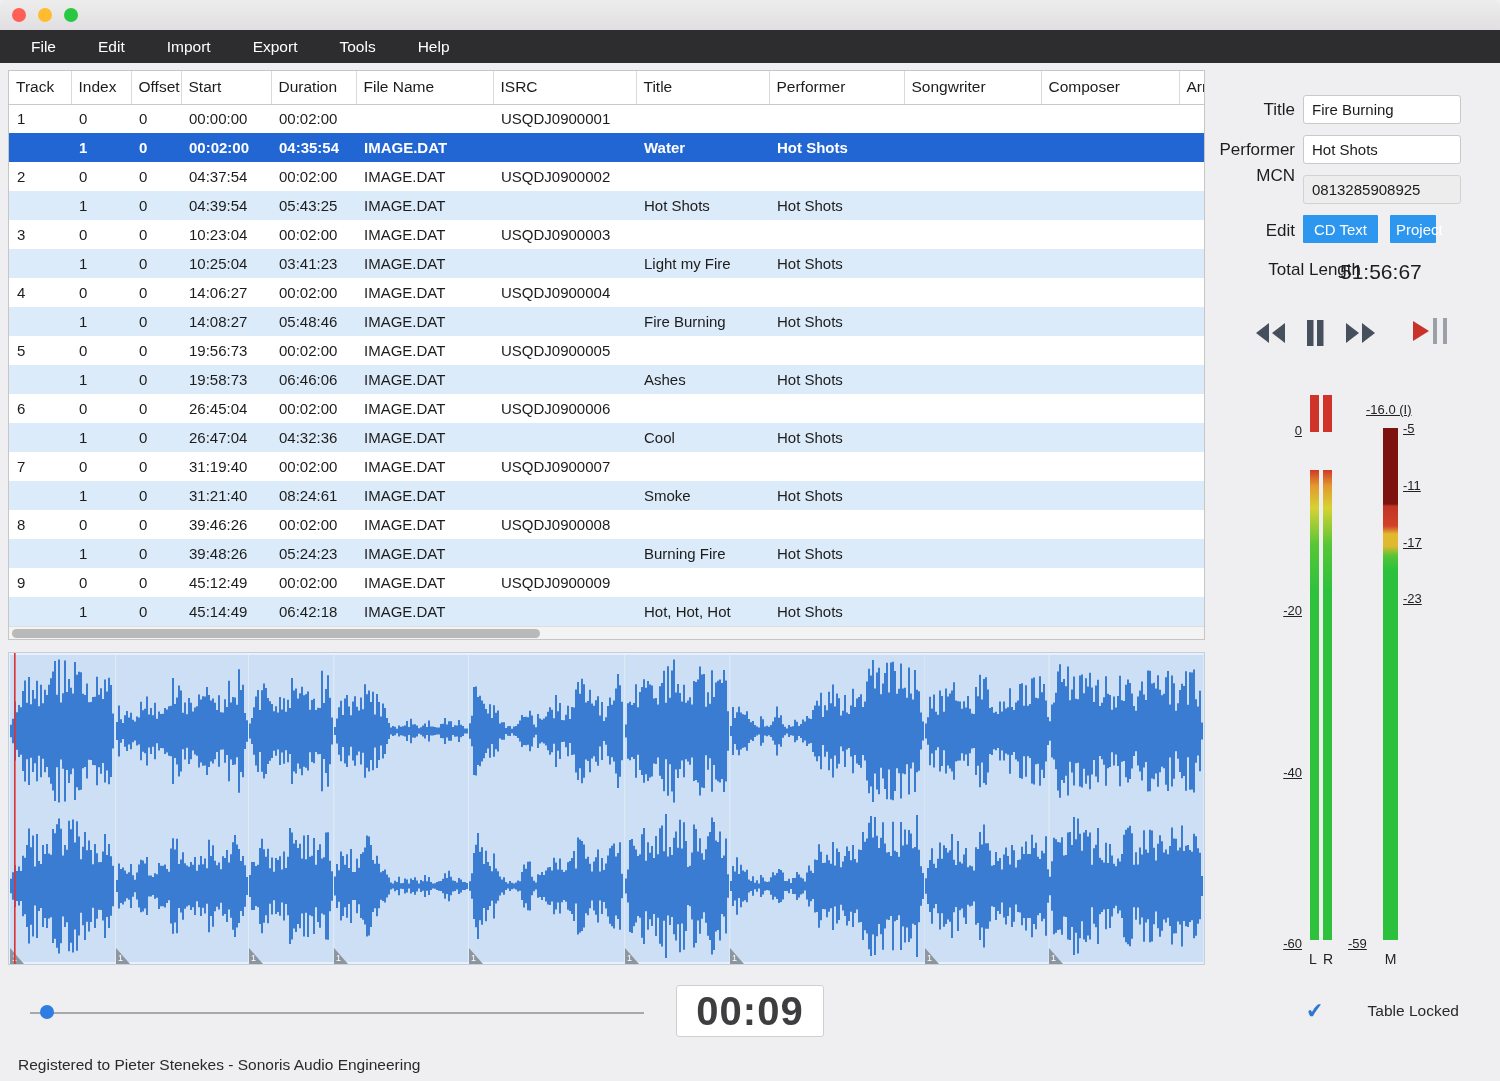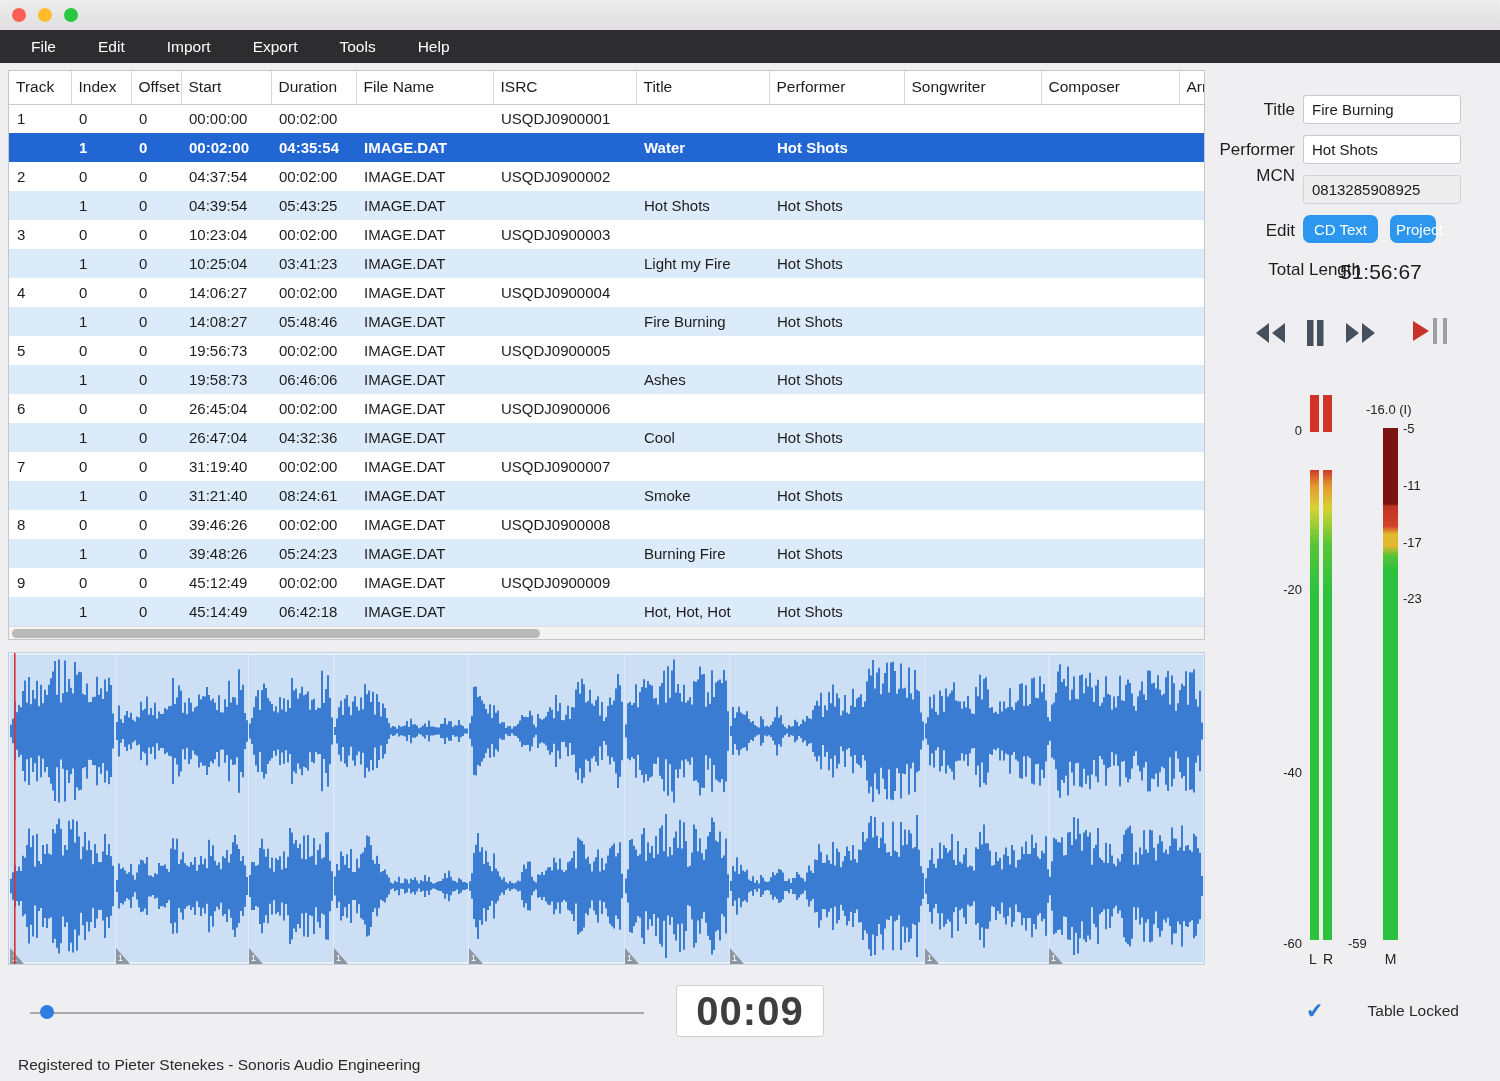--- a/index.html
+++ b/index.html
@@ -33,31 +33,31 @@
   .hthumb { position:absolute; left:3px; top:2px; width:528px; height:9px;
     background:#b9b9b9; border-radius:5px; }
   
   .rlabel { position:absolute; left:1195px; width:100px; text-align:right;
     font-size:17px; color:#1d1d1f; }
   .field { position:absolute; left:1303px; width:158px; height:29px; border:1px solid #c9c9c9;
     border-radius:3px; font:15px "Liberation Sans",sans-serif; padding:0 8px; color:#1c1c1c;
     background:#fff; }
   .field.gray { background:#ededee; border-color:#d2d2d3; }
   .btn { position:absolute; top:215px; height:28px; background:#2d96ee; color:#fff; border:none;
-    border-radius:7px; font:15px "Liberation Sans",sans-serif; cursor:pointer; }
+    border-radius:1px; font:15px "Liberation Sans",sans-serif; cursor:pointer; }
   .total-label { position:absolute; left:1216px; width:145px; top:260px; text-align:right;
     font-size:17px; }
   .total-value { position:absolute; left:1340px; top:260px; font-size:21px;text-align:right; }
   
   .transport { position:absolute; left:1254px; top:319px; display:flex; gap:17px;
     align-items:center; }
   .ticon { cursor:pointer; display:inline-block; }
   .marker-play { position:absolute; left:1410px; top:317px; cursor:pointer; }
   
-  .mlabel { position:absolute; font-size:13px; color:#222; }
+  .mlabel { position:absolute; font-size:13px; color:#222;text-decoration:underline; }
   .scale-l { left:1258px; width:44px; text-align:right; }
   .scale-r { left:1403px; width:42px; text-align:left; }
   .cap { position:absolute; top:395px; width:9px; height:37px; background:#d0332a; }
   .lrbar { position:absolute; top:470px; width:9px; height:470px;
     background:linear-gradient(to bottom,#cf3a28 0px,#e29a2e 16px,#d7d233 38px,#57c636 75px,#2ec23c 120px,#2ec23c 100%); }
   .mbar { position:absolute; left:1383px; top:428px; width:15px; height:512px;
     background:linear-gradient(to bottom,#7c130f 0px,#7c130f 76px,#c03324 78px,#d2412a 98px,#e0b92f 106px,#e0b92f 118px,#55c437 128px,#2cc13c 142px,#2cc13c 100%); }
   .ch-label { position:absolute; top:951px; font-size:14px; color:#222; text-align:center; }
   
   .wave-wrap { position:absolute; left:8px; top:652px; width:1197px; height:313px;
@@ -423,21 +423,21 @@
 <span class="marker-play ticon">
   <svg width="38" height="28" viewBox="0 0 38 28">
       <rect x="23" y="1" width="4" height="26" fill="#9aa0a6"></rect>
       <rect x="33" y="1" width="4" height="26" fill="#9aa0a6"></rect>
       <polygon points="3,4 19,14 3,24" fill="#c8322b"></polygon>
     </svg>
 </span>
 
 <div class="mlabel" style="left:1366px;top:402px">-16.0 (I)</div>
 <div class="mlabel scale-l" style="top:423px">0</div>
-<div class="mlabel scale-l" style="top:582px">-20</div>
+<div class="mlabel scale-l" style="top:603px">-20</div>
 <div class="mlabel scale-l" style="top:765px">-40</div>
 <div class="mlabel scale-l" style="top:936px">-60</div>
 <div class="cap" style="left:1310px"></div>
 <div class="cap" style="left:1323px"></div>
 <div class="lrbar" style="left:1310px"></div>
 <div class="lrbar" style="left:1323px"></div>
 <div class="mbar"></div>
 <div class="mlabel scale-r" style="top:421px">-5</div>
 <div class="mlabel scale-r" style="top:478px">-11</div>
 <div class="mlabel scale-r" style="top:535px">-17</div>

